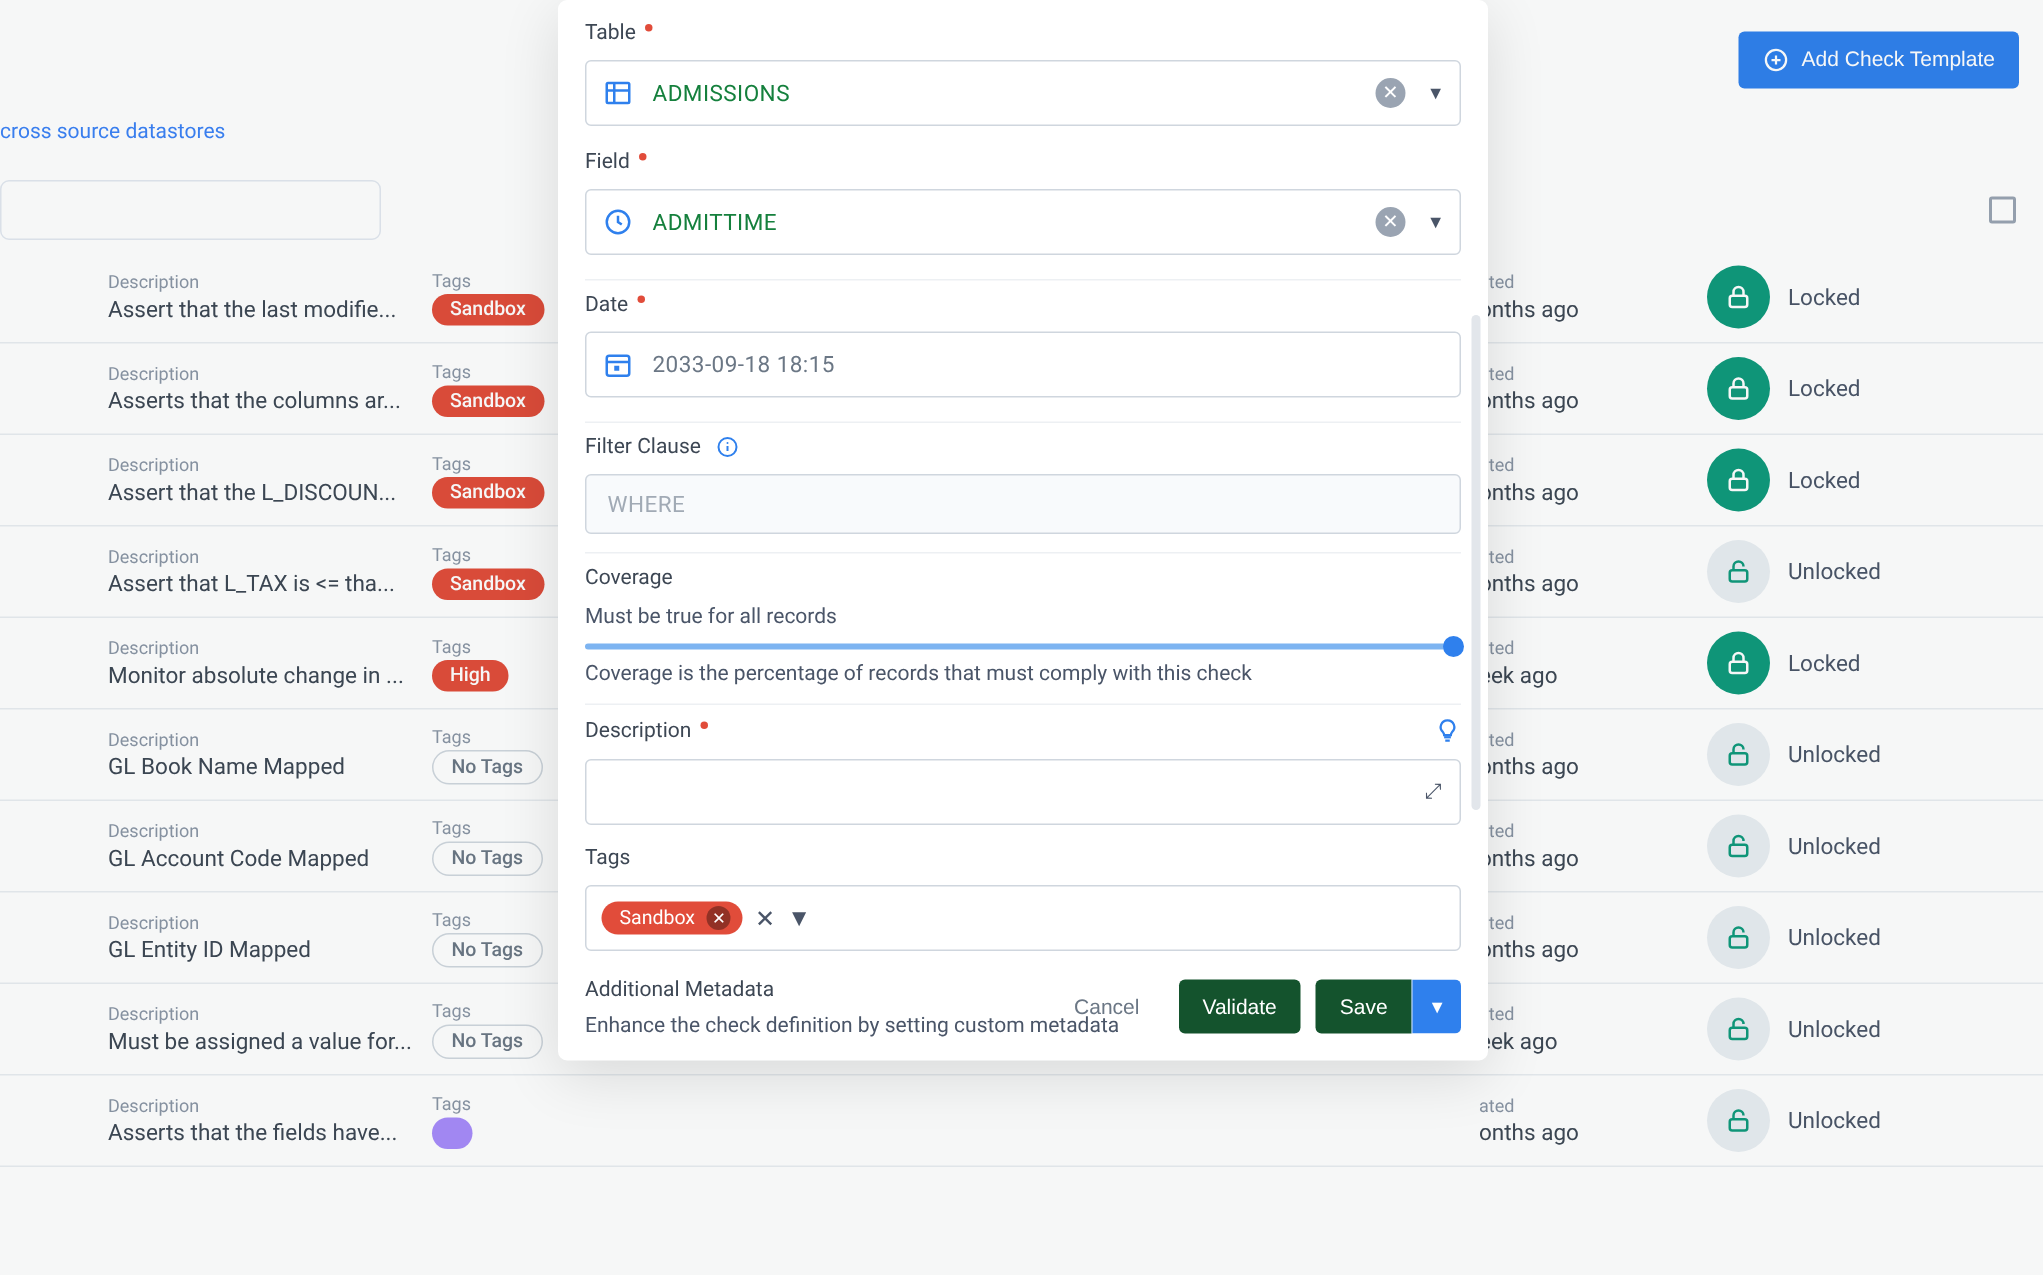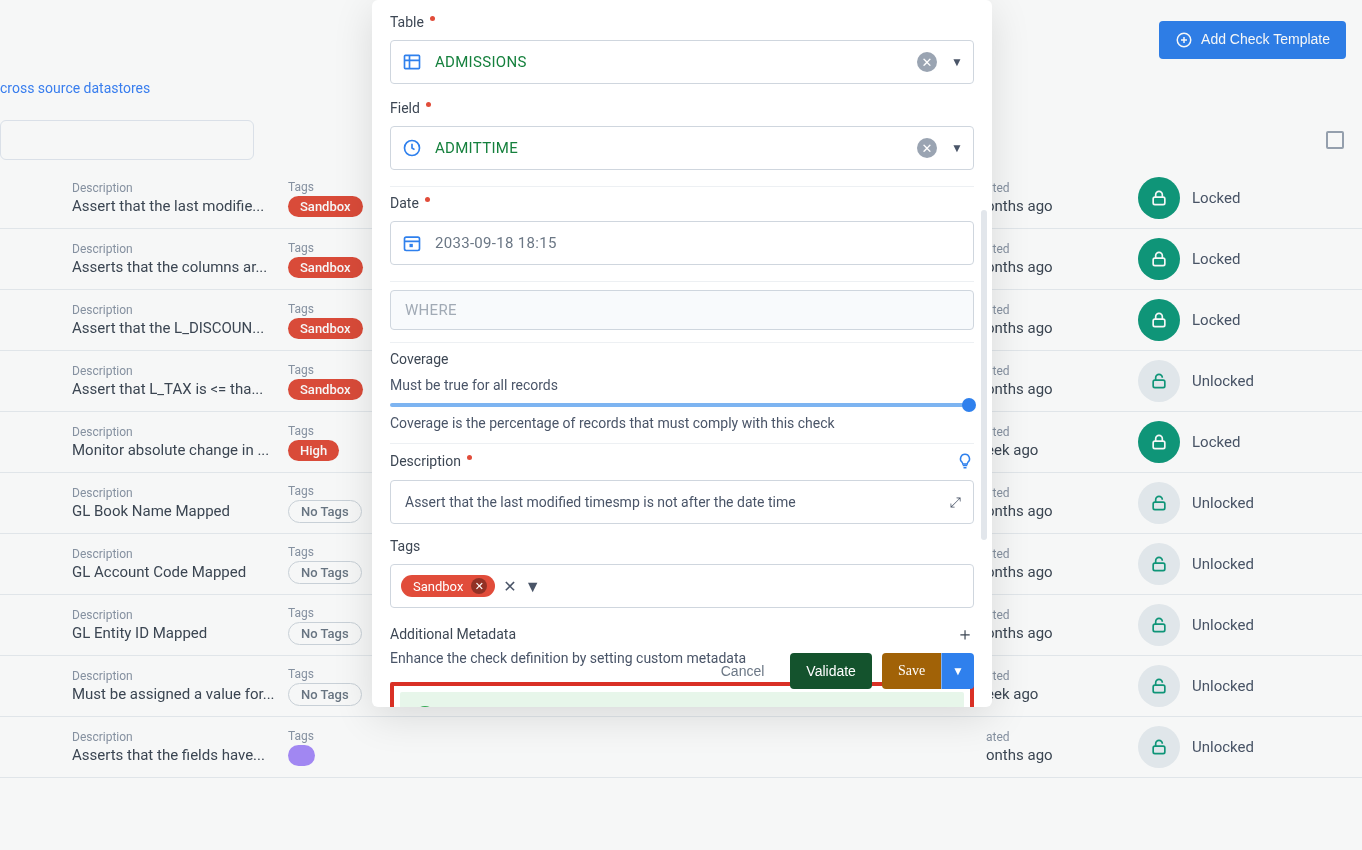--- a/index.html
+++ b/index.html
@@ -67,21 +67,21 @@
   .plus { font-size:18px; color:#3d4754; cursor:pointer; }
   .validation { margin-top: 16px; border: 4px solid #d93025; border-radius: 2px; padding: 6px; display:flex; align-items:center; background:transparent; }
   .validation-inner { flex:1; background:#e7f6ea; height:50px; display:flex; align-items:center; gap:12px; padding: 0 14px; border-radius: 2px; }
   .validation .check { width:22px; height:22px; border-radius:50%; background:#34a853; color:#fff; display:flex; align-items:center; justify-content:center; font-size:14px; }
   .validation .msg { color:#389e58; font-size:15px; }
 
   .footer { position:absolute; bottom: 18px; right: 18px; display:flex; gap:10px; align-items:center; }
   .btn { border:none; border-radius:4px; padding: 10px 16px; font-size:14px; cursor:pointer; }
   .btn-link { background:transparent; color:#6b7785; }
   .btn-green { background:#14532d; color:#fff; }
-  .btn-blue { background:#a16207; color:#fff;font-family:Liberation Serif, serif; }
+  .btn-blue { background:#14532d; color:#fff; }
   .btn-blue-split { display:flex; }
   .btn-blue-main { border-radius:4px 0 0 4px; }
   .btn-blue-caret { background:#2f80ed; color:#fff; padding:10px 10px; border-radius:0 4px 4px 0; display:flex; align-items:center; justify-content:center; border-left:1px solid rgba(255,255,255,.4); font-size:12px; cursor:pointer; }
 
   svg { display:block; }
 </style>
 </head>
 <body>
 
 <div class="bg">
@@ -406,20 +406,28 @@
           <rect x="3" y="5" width="18" height="16" rx="2"></rect>
           <line x1="3" y1="10" x2="21" y2="10"></line>
           <rect x="9" y="13" width="4" height="4" fill="#2f80ed" stroke="none"></rect>
         </svg>
     </span>
     <span class="text" style="color:#6b7785">2033-09-18 18:15</span>
   </div>
 
   <hr class="section-sep">
 
+  <div class="field-label" style="gap:10px">
+    <span>Filter Clause</span>
+    <svg class="infosup" width="16" height="16" viewBox="0 0 24 24" fill="none" stroke="#2f80ed" stroke-width="2">
+        <circle cx="12" cy="12" r="9"></circle>
+        <line x1="12" y1="11" x2="12" y2="16"></line>
+        <circle cx="12" cy="8" r="1" fill="#2f80ed" stroke="none"></circle>
+      </svg>
+  </div>
   <div class="where">
     <span class="ph">WHERE</span>
   </div>
 
   <hr class="section-sep">
 
   <div class="field-label">
       <span>Coverage</span>
     </div>
   <div class="help">Must be true for all records</div>
@@ -435,21 +443,20 @@
       <span>Description</span>
         <span class="req-dot"></span>
     </div>
     <svg class="bulb" viewBox="0 0 24 24" fill="none" stroke="#2f80ed" stroke-width="2">
         <path d="M9 18h6"></path>
         <path d="M10 21h4"></path>
         <path d="M12 3a6 6 0 0 0-4 10.5c.7.8 1 1.3 1 2.5h6c0-1.2.3-1.7 1-2.5A6 6 0 0 0 12 3z"></path>
       </svg>
   </div>
   <div class="desc-box">
-    <span class="text" style="font-size:14px; color:#4a5568;">Assert that the last modified timesmp is not after the date time</span>
     <span class="expand">⤢</span>
   </div>
 
   <div class="field-label">
       <span>Tags</span>
     </div>
   <div class="tags-box">
     <span class="chip">
       <span>Sandbox</span>
       <span class="x">✕</span>

